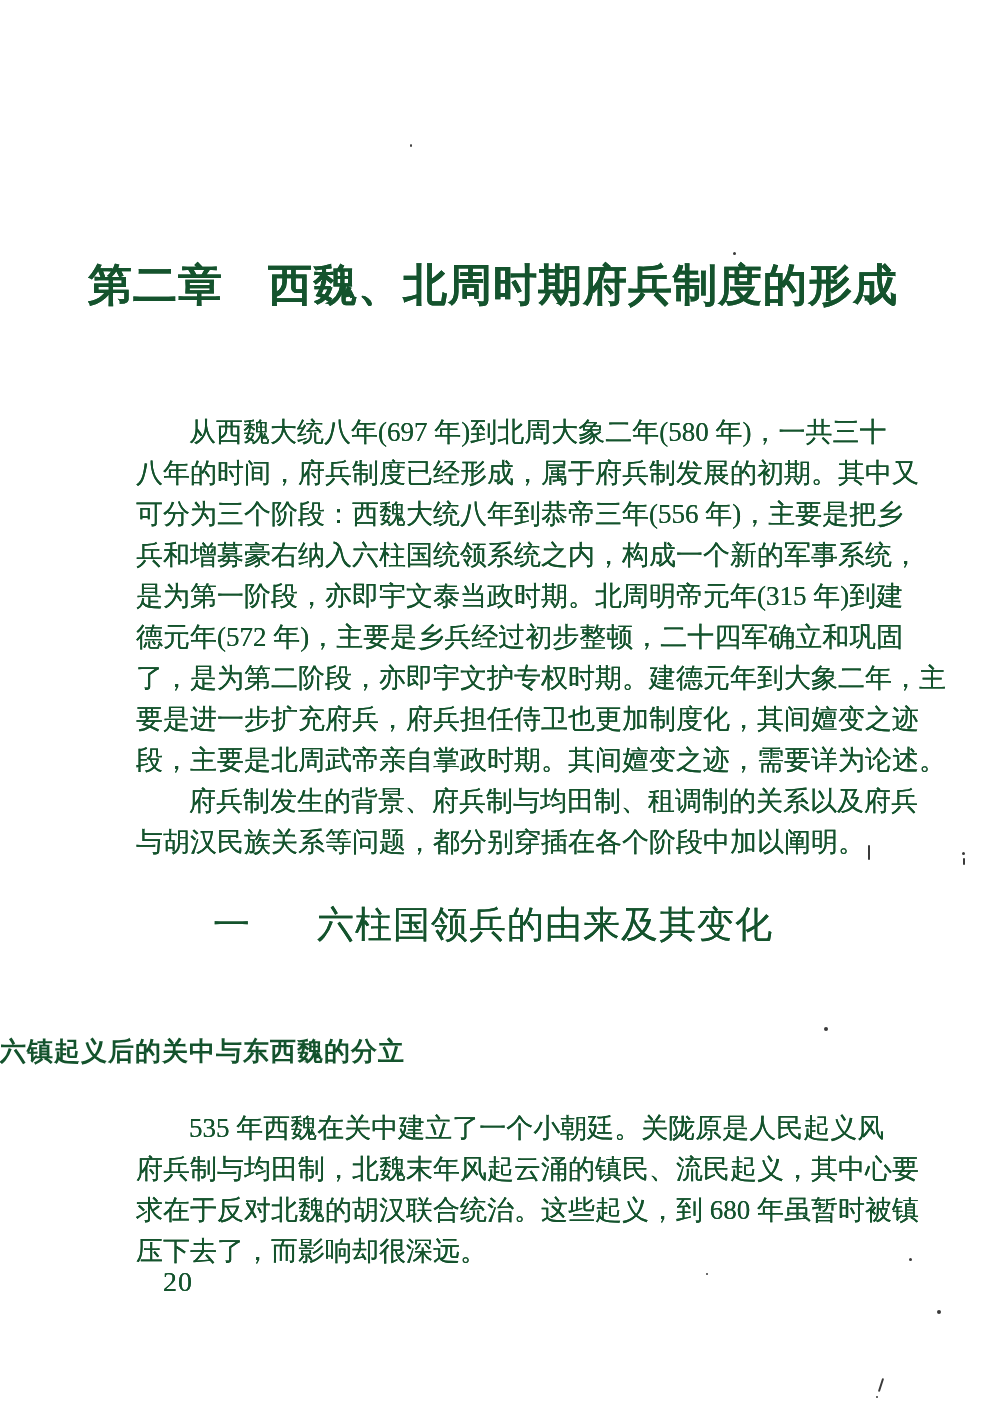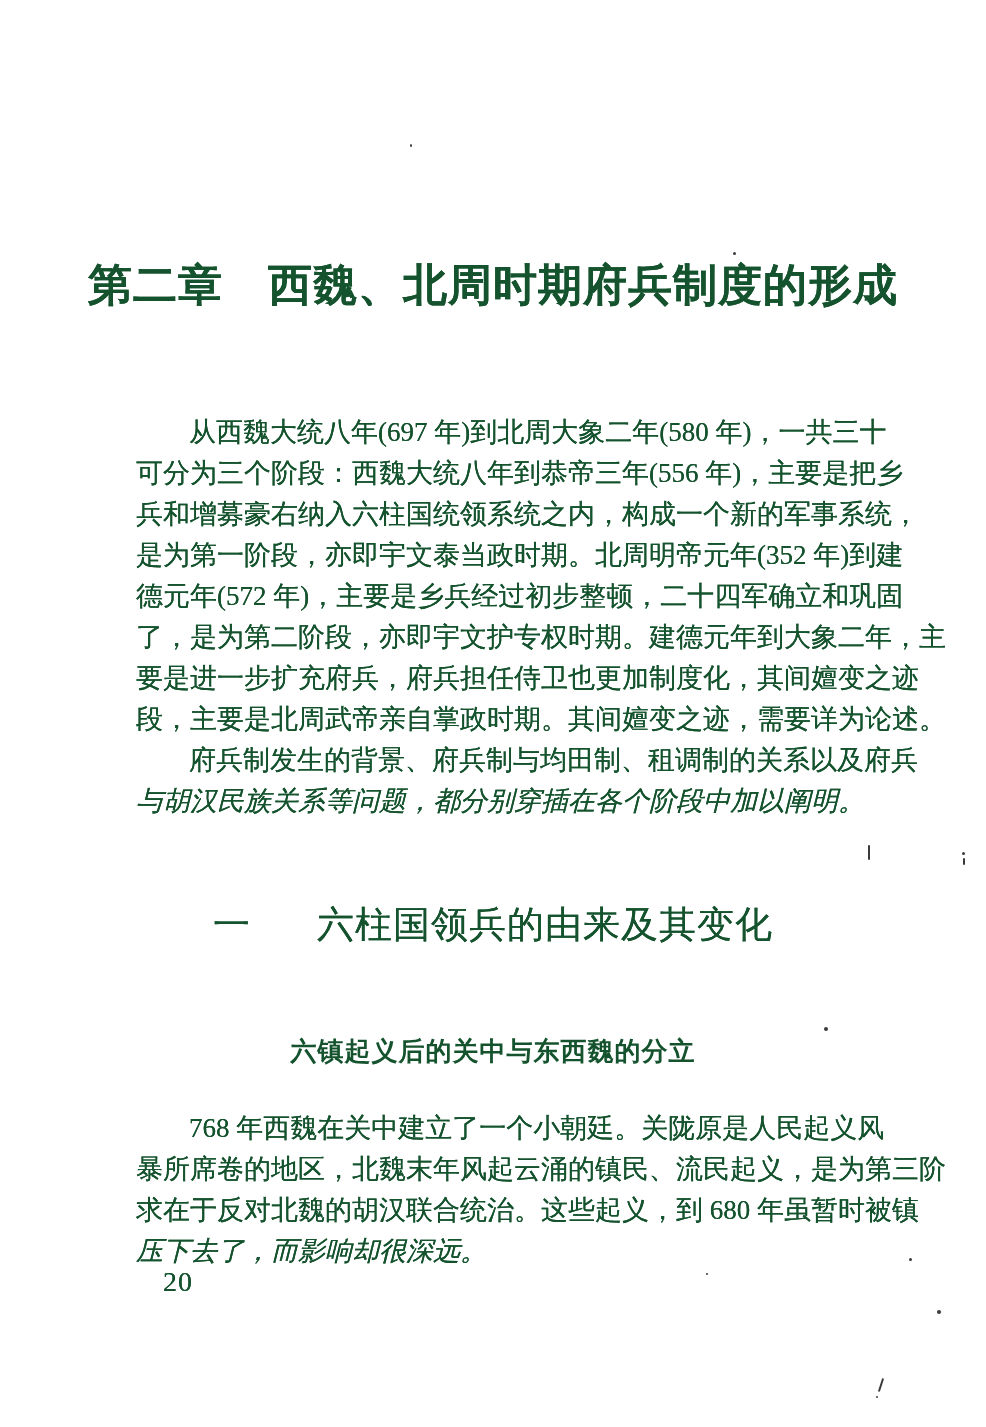--- a/index.html
+++ b/index.html
@@ -51,21 +51,20 @@
     text-align: justify;
     text-align-last: justify;
     white-space: nowrap;
     overflow: visible;
   }
   .line.indent {
     text-indent: 53px;
   }
   .line.end {
     text-align-last: left;
-    font-style: italic;
   }
 
   .intro-block   { top: 412px; }
   .section-paras { top: 1108px; }
 
   
   .section-heading {
     position: absolute;
     top: 900px;
     left: 0;
@@ -83,21 +82,21 @@
     margin-right: 66px;
   }
 
   
   .subsection-heading {
     position: absolute;
     top: 1034px;
     left: 0;
     width: 100%;
     margin: 0;
-    text-align: center;
+    text-align: left;
     font-family: "Liberation Sans", sans-serif;
     font-size: 26px;
     font-weight: 700;
     letter-spacing: 1px;
     white-space: nowrap;
   }
 
   
   .page-number {
     position: absolute;
@@ -122,45 +121,46 @@
 </head>
 <body>
 
 <div class="page">
 
   <h1 class="chapter-title">第二章　西魏、北周时期府兵制度的形成</h1>
 
   <div class="text-block intro-block">
     <p>
       <span class="line indent">从西魏大统八年(697 年)到北周大象二年(580 年)，一共三十</span>
+      <span class="line">八年的时间，府兵制度已经形成，属于府兵制发展的初期。其中又</span>
       <span class="line">可分为三个阶段：西魏大统八年到恭帝三年(556 年)，主要是把乡</span>
       <span class="line">兵和增募豪右纳入六柱国统领系统之内，构成一个新的军事系统，</span>
-      <span class="line">是为第一阶段，亦即宇文泰当政时期。北周明帝元年(352 年)到建</span>
+      <span class="line">是为第一阶段，亦即宇文泰当政时期。北周明帝元年(315 年)到建</span>
       <span class="line">德元年(572 年)，主要是乡兵经过初步整顿，二十四军确立和巩固</span>
       <span class="line">了，是为第二阶段，亦即宇文护专权时期。建德元年到大象二年，主</span>
       <span class="line">要是进一步扩充府兵，府兵担任侍卫也更加制度化，其间嬗变之迹</span>
       <span class="line">段，主要是北周武帝亲自掌政时期。其间嬗变之迹，需要详为论述。</span>
     </p>
     <p>
       <span class="line indent">府兵制发生的背景、府兵制与均田制、租调制的关系以及府兵</span>
       <span class="line end">与胡汉民族关系等问题，都分别穿插在各个阶段中加以阐明。</span>
     </p>
   </div>
 
   <div class="section-heading">
     <span class="section-number">一</span>
     <span class="section-title">六柱国领兵的由来及其变化</span>
   </div>
 
   <h2 class="subsection-heading">六镇起义后的关中与东西魏的分立</h2>
 
   <div class="text-block section-paras">
     <p>
-      <span class="line indent">768 年西魏在关中建立了一个小朝廷。关陇原是人民起义风</span>
-      <span class="line">暴所席卷的地区，北魏末年风起云涌的镇民、流民起义，是为第三阶</span>
+      <span class="line indent">535 年西魏在关中建立了一个小朝廷。关陇原是人民起义风</span>
+      <span class="line">府兵制与均田制，北魏末年风起云涌的镇民、流民起义，其中心要</span>
       <span class="line">求在于反对北魏的胡汉联合统治。这些起义，到 680 年虽暂时被镇</span>
       <span class="line end">压下去了，而影响却很深远。</span>
     </p>
   </div>
 
   <div class="page-number">20</div>
 
   <div class="speck" style="left:410px; top:144px; width:2px; height:3px;"></div>
   <div class="speck" style="left:733px; top:252px; width:3px; height:3px;"></div>
   <div class="speck dash" style="left:868px; top:845px; width:2px; height:15px;"></div>

